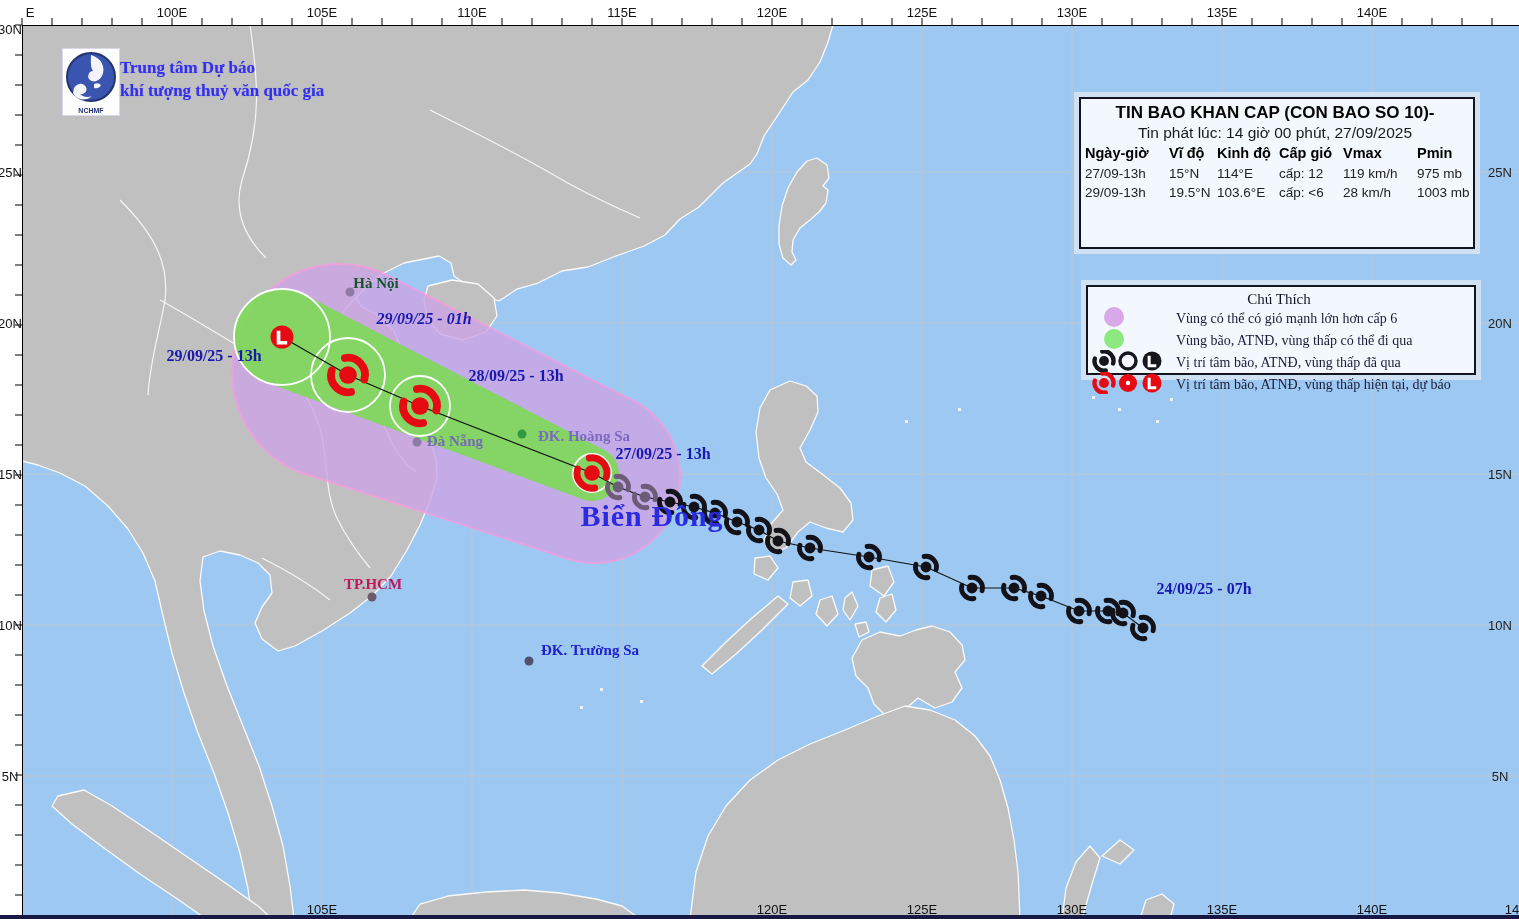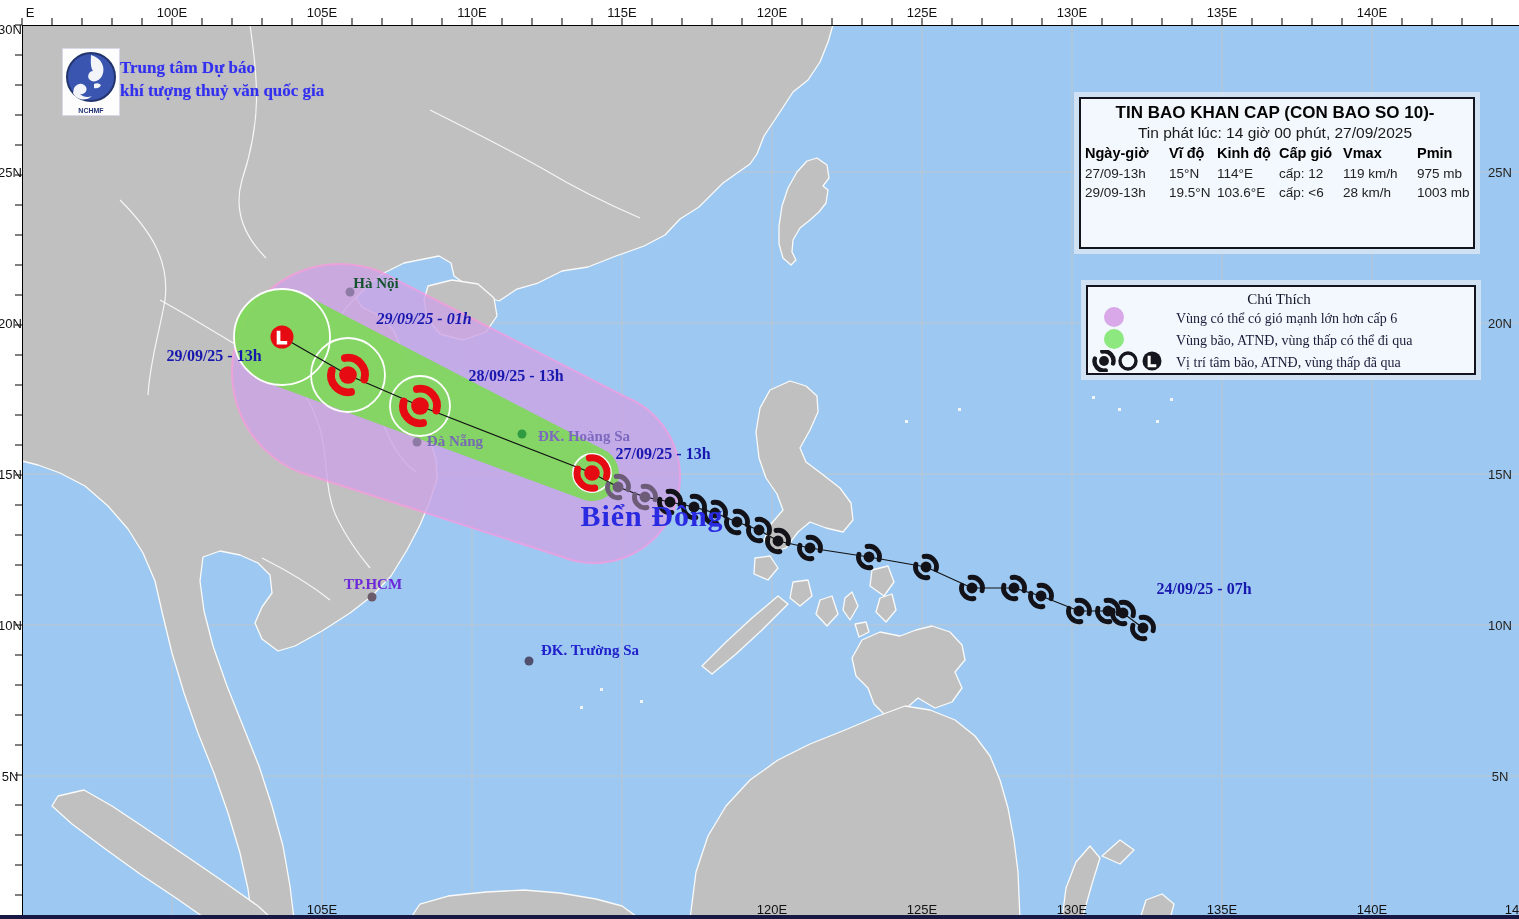--- a/index.html
+++ b/index.html
@@ -273,21 +273,21 @@
     </div>
 
   <div id="overlay-labels">
       <div class="city-dot" style="left: 350px; top: 292px; background: rgb(141, 123, 166);"></div>
       <div class="city-label" style="left: 376px; top: 283px; color: #14532d;">Hà Nội</div>
       <div class="city-dot" style="left: 417px; top: 442px; background: rgb(141, 123, 166);"></div>
       <div class="city-label" style="left: 455px; top: 441px; color: rgb(118, 106, 178);">Đà Nẵng</div>
       <div class="city-dot" style="left: 522px; top: 434px; background: rgb(47, 154, 64);"></div>
       <div class="city-label" style="left: 584px; top: 436px; color: rgb(125, 104, 192);">ĐK. Hoàng Sa</div>
       <div class="city-dot" style="left: 372px; top: 597px; background: rgb(107, 90, 106);"></div>
-      <div class="city-label" style="left: 373px; top: 584px; color: #6d28d9;">TP.HCM</div>
+      <div class="city-label" style="left: 373px; top: 584px; color: #be185d;">TP.HCM</div>
       <div class="city-dot" style="left: 529px; top: 661px; background: rgb(80, 80, 110);"></div>
       <div class="city-label" style="left: 590px; top: 650px; color: rgb(33, 33, 204);">ĐK. Trường Sa</div>
       <div class="track-date" style="left: 214px; top: 328px; margin-top: 28px;">29/09/25 - 13h</div>
       <div class="track-date" style="left: 424px; top: 319px; font-style: italic;">29/09/25 - 01h</div>
       <div class="track-date" style="left: 516px; top: 376px;">28/09/25 - 13h</div>
       <div class="track-date" style="left: 663px; top: 454px;">27/09/25 - 13h</div>
       <div class="track-date" style="left: 1204px; top: 589px;">24/09/25 - 07h</div>
     </div>
   <div class="sea-name" id="sea-name" style="left: 652px; top: 516px;">Biển Đông</div>
 
@@ -356,18 +356,26 @@
             <div class="leg-txt">Vùng bão, ATNĐ, vùng thấp có thể đi qua</div>
           </div>
           <div class="leg-row">
             <div class="leg-sym"><svg width="84" height="22">
                 <use href="#ty" transform="translate(12,11) scale(0.95)" style="color: rgb(22, 22, 30);"></use>
                 <use href="#ringsym" transform="translate(36,11)" style="color: rgb(22, 22, 30);"></use>
                 <use href="#lsym" transform="translate(60,11) scale(0.95)" style="color: rgb(22, 22, 30);"></use>
               </svg></div>
             <div class="leg-txt">Vị trí tâm bão, ATNĐ, vùng thấp đã qua</div>
           </div>
+          <div class="leg-row">
+            <div class="leg-sym"><svg width="84" height="22">
+                <use href="#ty" transform="translate(12,11) scale(0.95)" style="color: rgb(230, 10, 18);"></use>
+                <use href="#dotsym" transform="translate(36,11)" style="color: rgb(230, 10, 18);"></use>
+                <use href="#lsym" transform="translate(60,11) scale(0.95)" style="color: rgb(230, 10, 18);"></use>
+              </svg></div>
+            <div class="leg-txt">Vị trí tâm bão, ATNĐ, vùng thấp hiện tại, dự báo</div>
+          </div>
         </div>
     </div>
   </div>
 
   <div style="position:absolute;left:0;top:915px;width:1519px;height:4px;background:#181844;"></div>
 </div>
 
 </body></html>

